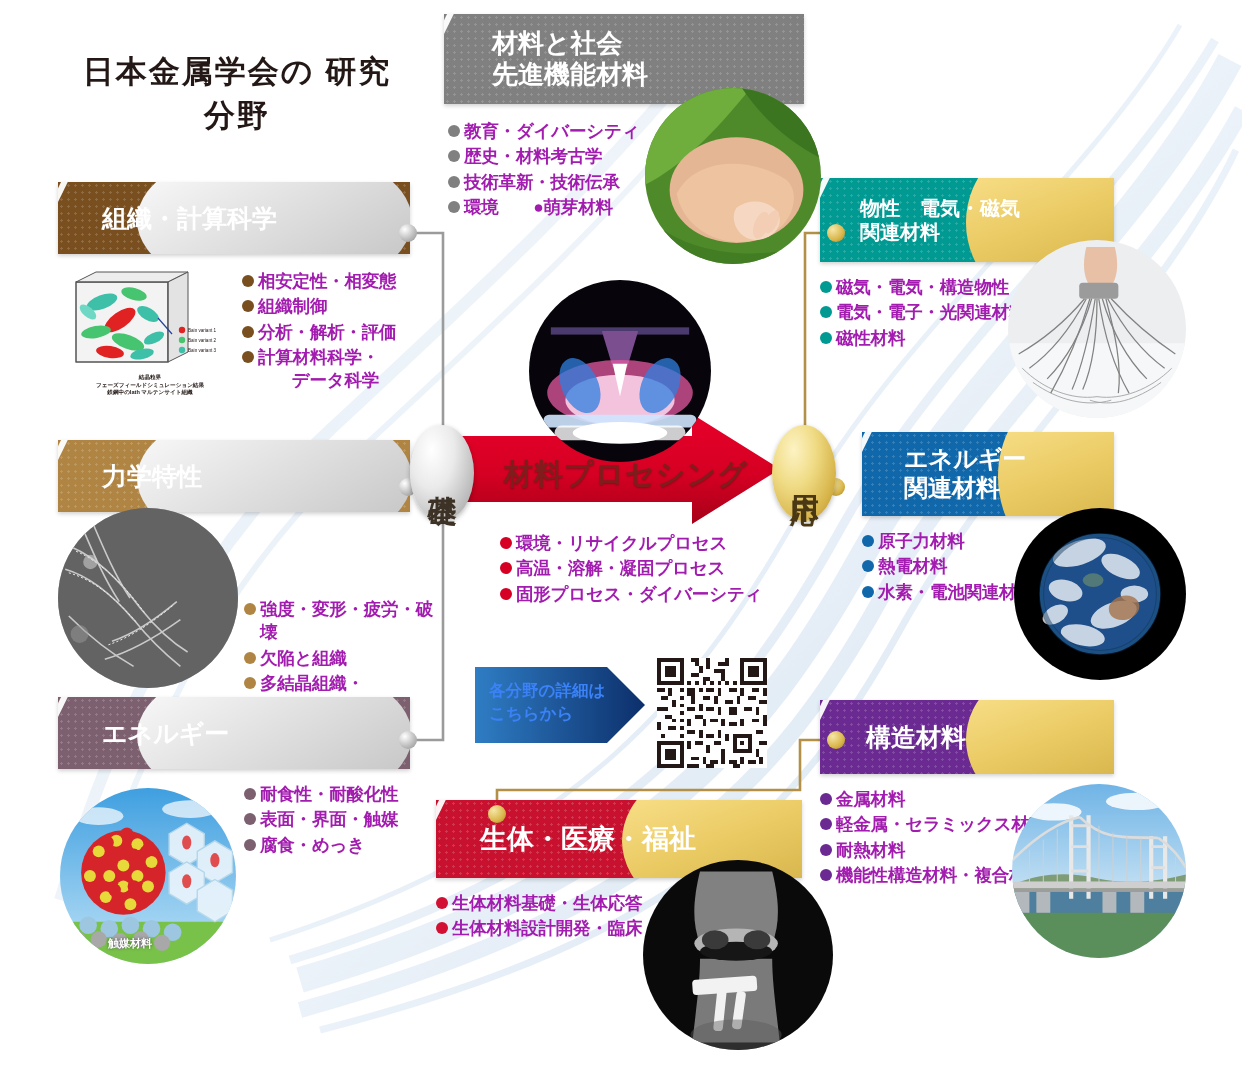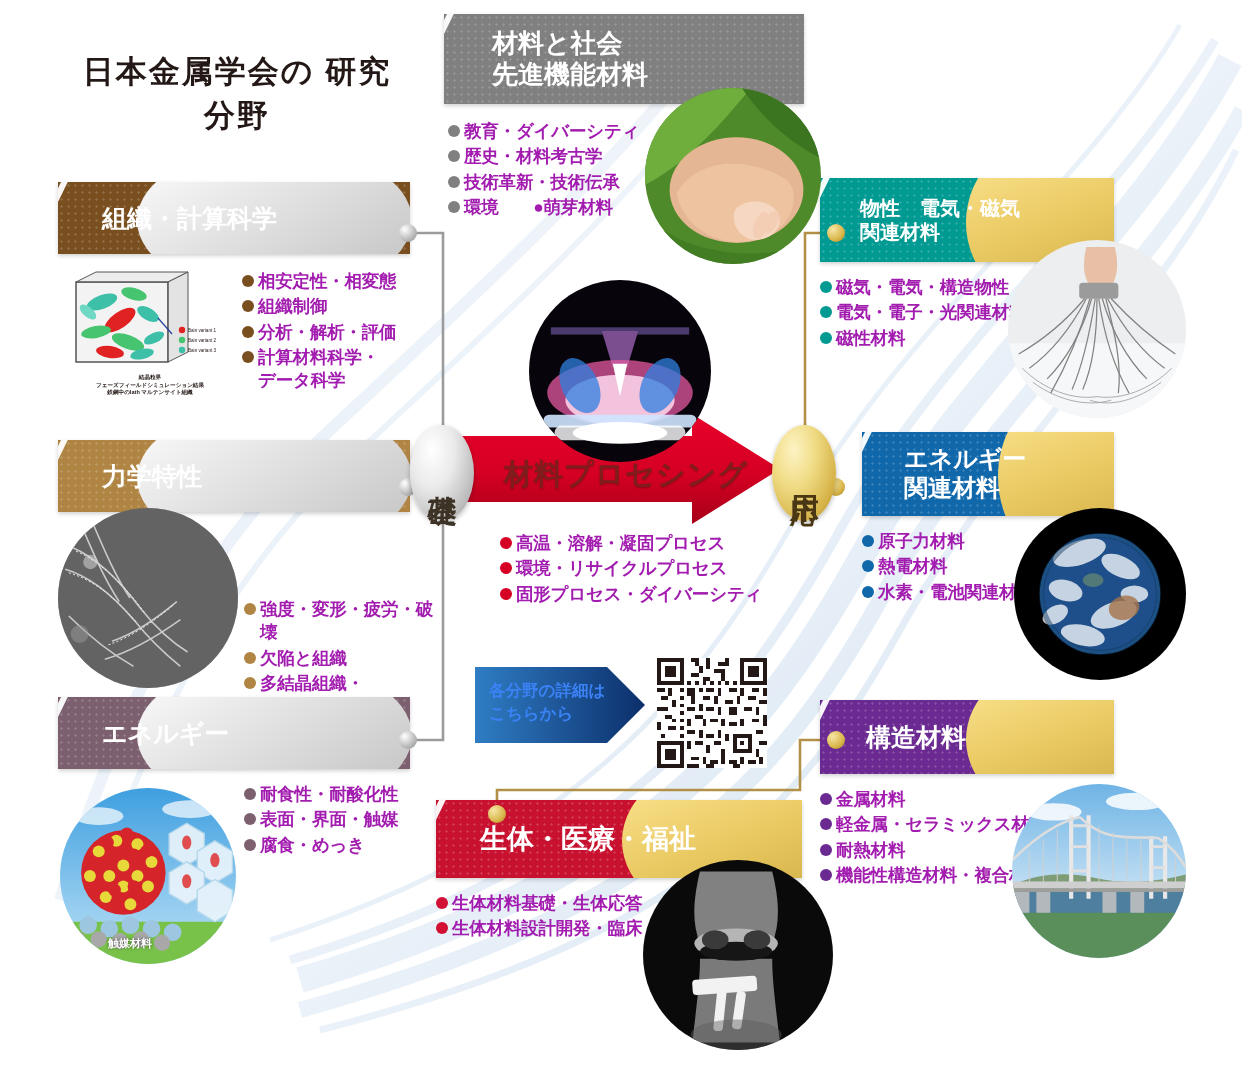--- a/index.html
+++ b/index.html
@@ -207,21 +207,21 @@
       <div class="bullet">
         <span class="dot" style="background:#7a4f20;"></span>
         <span>組織制御</span>
       </div>
       <div class="bullet">
         <span class="dot" style="background:#7a4f20;"></span>
         <span>分析・解析・評価</span>
       </div>
       <div class="bullet">
         <span class="dot" style="background:#7a4f20;"></span>
-        <span style="white-space:pre-line;">計算材料科学・
+        <span style="white-space:pre-line;text-align:right;">計算材料科学・
 データ科学</span>
       </div>
     </div>
   </div>
 
   <div style="position:absolute;left:62px;top:268px;width:178px;height:110px;z-index:8;">
     <svg viewBox="0 0 178 110" width="178" height="110">
       <g>
         <rect x="14" y="14" width="92" height="80" fill="#f3f3f3" stroke="#555" stroke-width="1"></rect>
         <path d="M14,14 L34,4 L126,4 L106,14 Z" fill="#ededed" stroke="#555" stroke-width="1"></path>
@@ -432,25 +432,25 @@
         <stop offset="100%" stop-color="#a60018"></stop>
       </linearGradient>
     </defs>
     <path d="M0,22 L252,22 L252,0 L340,55 L252,110 L252,88 L0,88 Z" fill="url(#redg)"></path>
   </svg>
   <div class="arrow-label" style="left:504px;top:455px;">材料プロセシング</div>
 
   <div class="bullets" style="position:absolute;left:500px;top:532px;width:280px;z-index:8;">
     <div class="bullet">
       <span class="dot" style="background:#d50023;"></span>
-      <span>高温・溶解・凝固プロセス</span>
+      <span>環境・リサイクルプロセス</span>
     </div>
     <div class="bullet">
       <span class="dot" style="background:#d50023;"></span>
-      <span>環境・リサイクルプロセス</span>
+      <span>高温・溶解・凝固プロセス</span>
     </div>
     <div class="bullet">
       <span class="dot" style="background:#d50023;"></span>
       <span>固形プロセス・ダイバーシティ</span>
     </div>
   </div>
 
   <div class="oval" style="left:410px;top:425px;width:64px;height:96px;
               background:radial-gradient(ellipse at 34% 26%, #ffffff 0%, #eaeaea 38%, #bdbdbd 74%, #9a9a9a 100%);
               box-shadow:0 2px 5px rgba(0,0,0,.28);">

